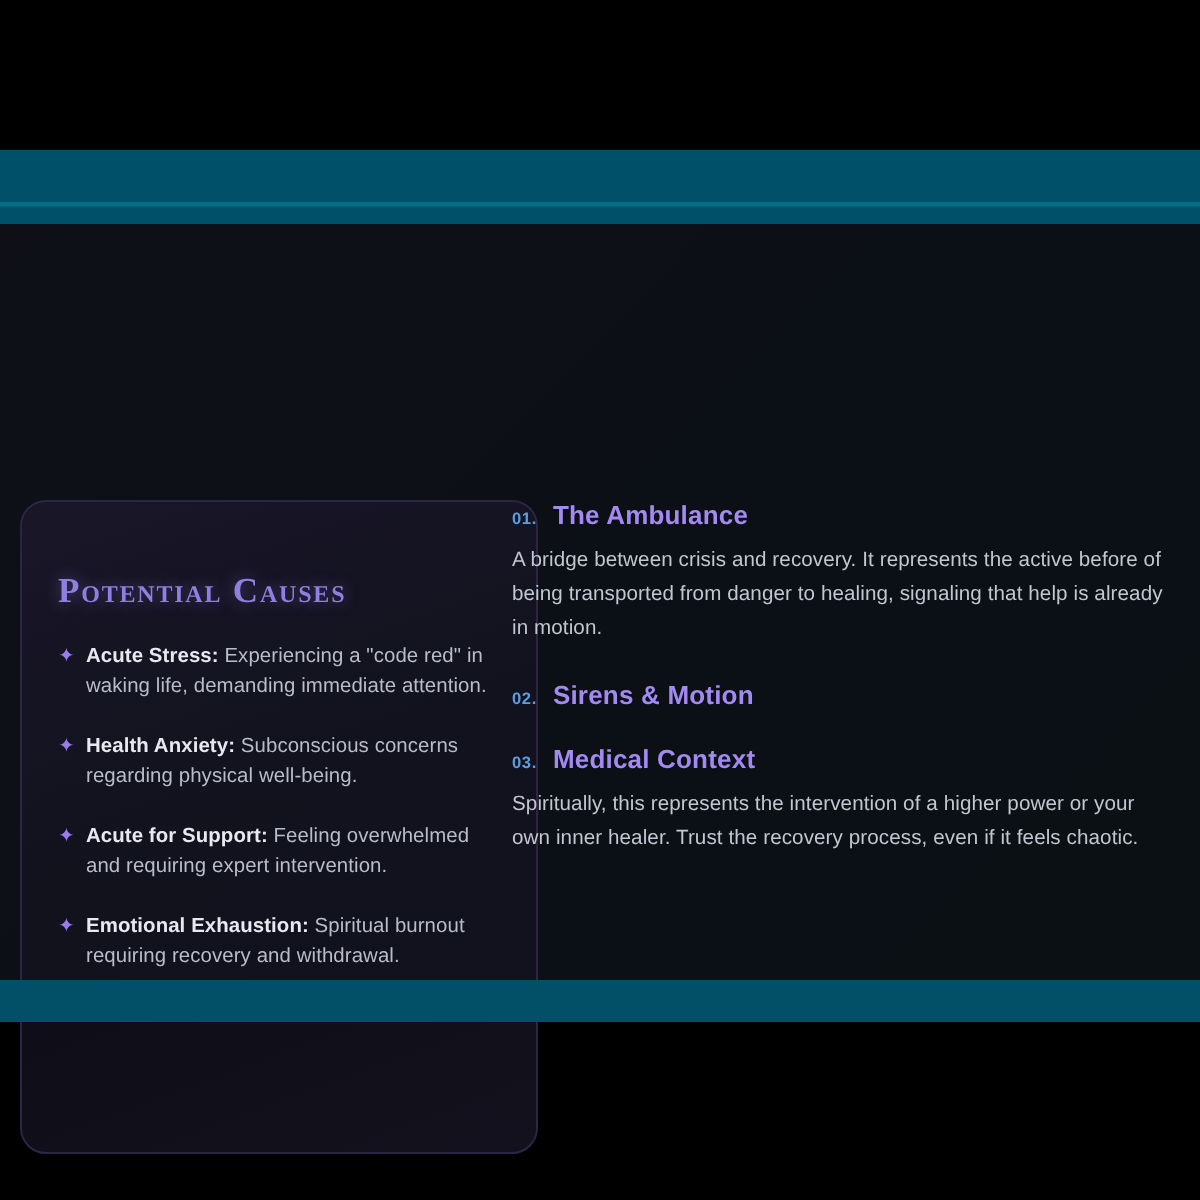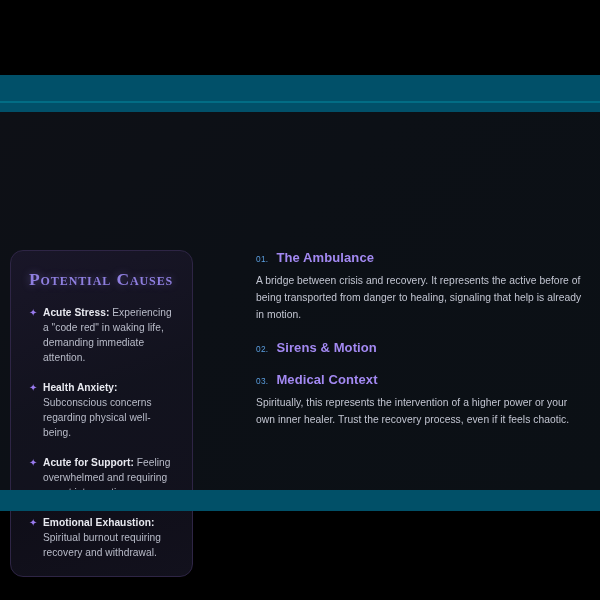--- a/index.html
+++ b/index.html
@@ -62,27 +62,27 @@
     width: 600px;
     height: 21px;
     background: #015068;
   }
 
   
   .causes-card {
     position: absolute;
     left: 10px;
     top: 138px;
-    width: 183px;
+    width: 259px;
     height: 327px;
     box-sizing: border-box;
     background: linear-gradient(160deg, #191628 0%, #16142399 45%, #12111d 100%);
     border: 1px solid #2e2545;
     border-radius: 13px;
-    padding: 20px 18px 0 18px;
+    padding: 36px 18px 0 18px;
   }
   .causes-title {
     font-family: "Liberation Serif", serif;
     font-variant: small-caps;
     font-size: 17.5px;
     letter-spacing: 0.9px;
     color: #8f7fe0;
     text-shadow: 0 0 8px rgba(143,127,224,0.45);
     margin: 0 0 16px 0;
     line-height: 1;
@@ -130,21 +130,21 @@
     line-height: 1;
   }
   .sym-block { margin-bottom: 17px; }
   .sym-head {
     display: flex;
     align-items: baseline;
     margin-bottom: 7px;
   }
   .sym-num {
     font-size: 8.3px;
-    font-weight: normal;
+    font-weight: bold;
     color: #5b9fe0;
     letter-spacing: 0.3px;
     margin-right: 8px;
   }
   .sym-name {
     font-size: 13px;
     font-weight: bold;
     color: #a389f2;
     letter-spacing: 0.1px;
   }

